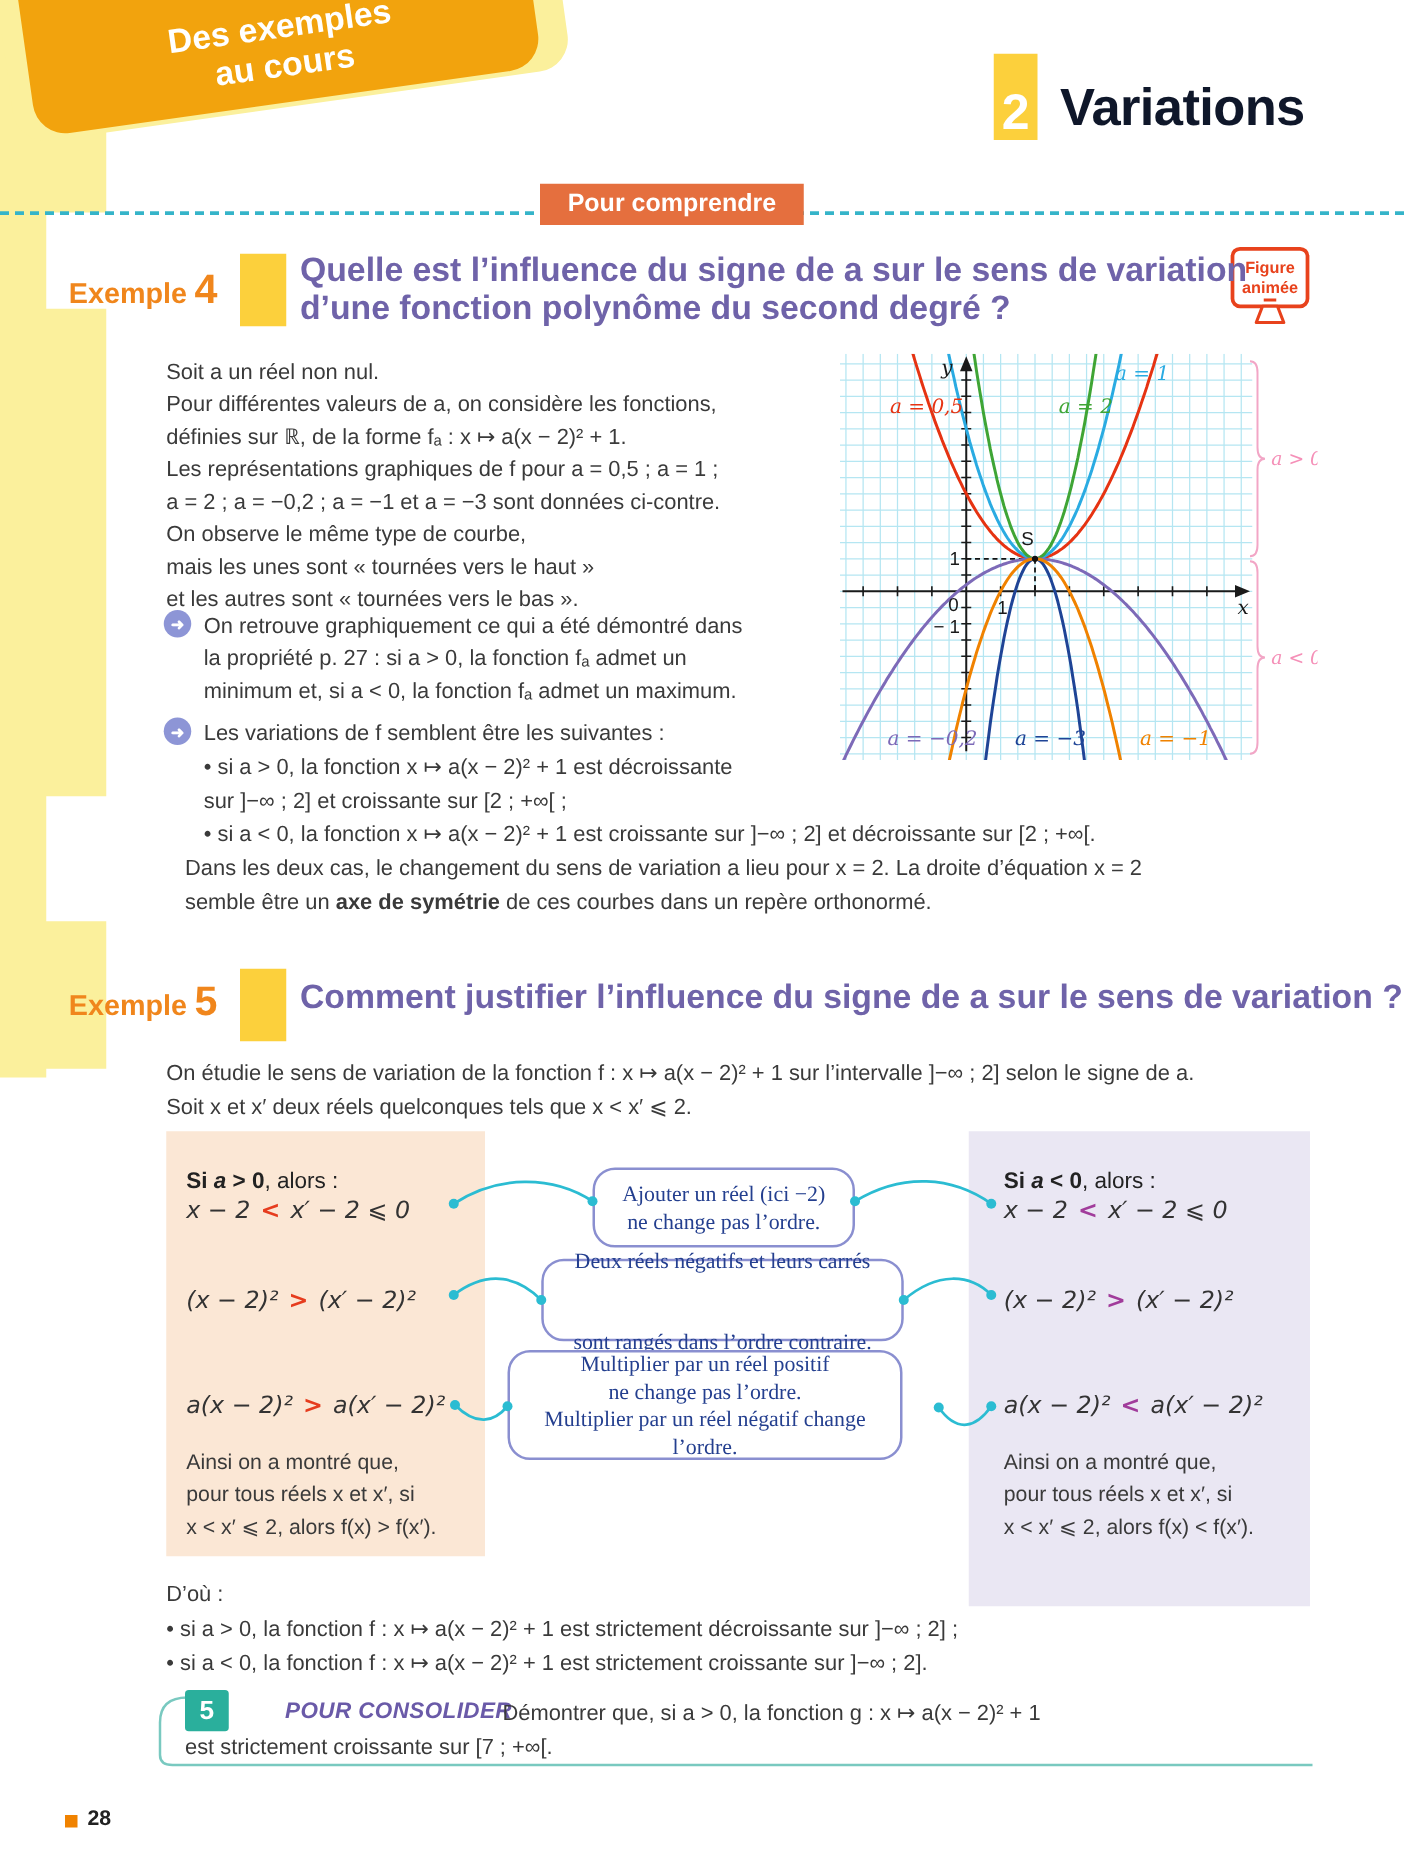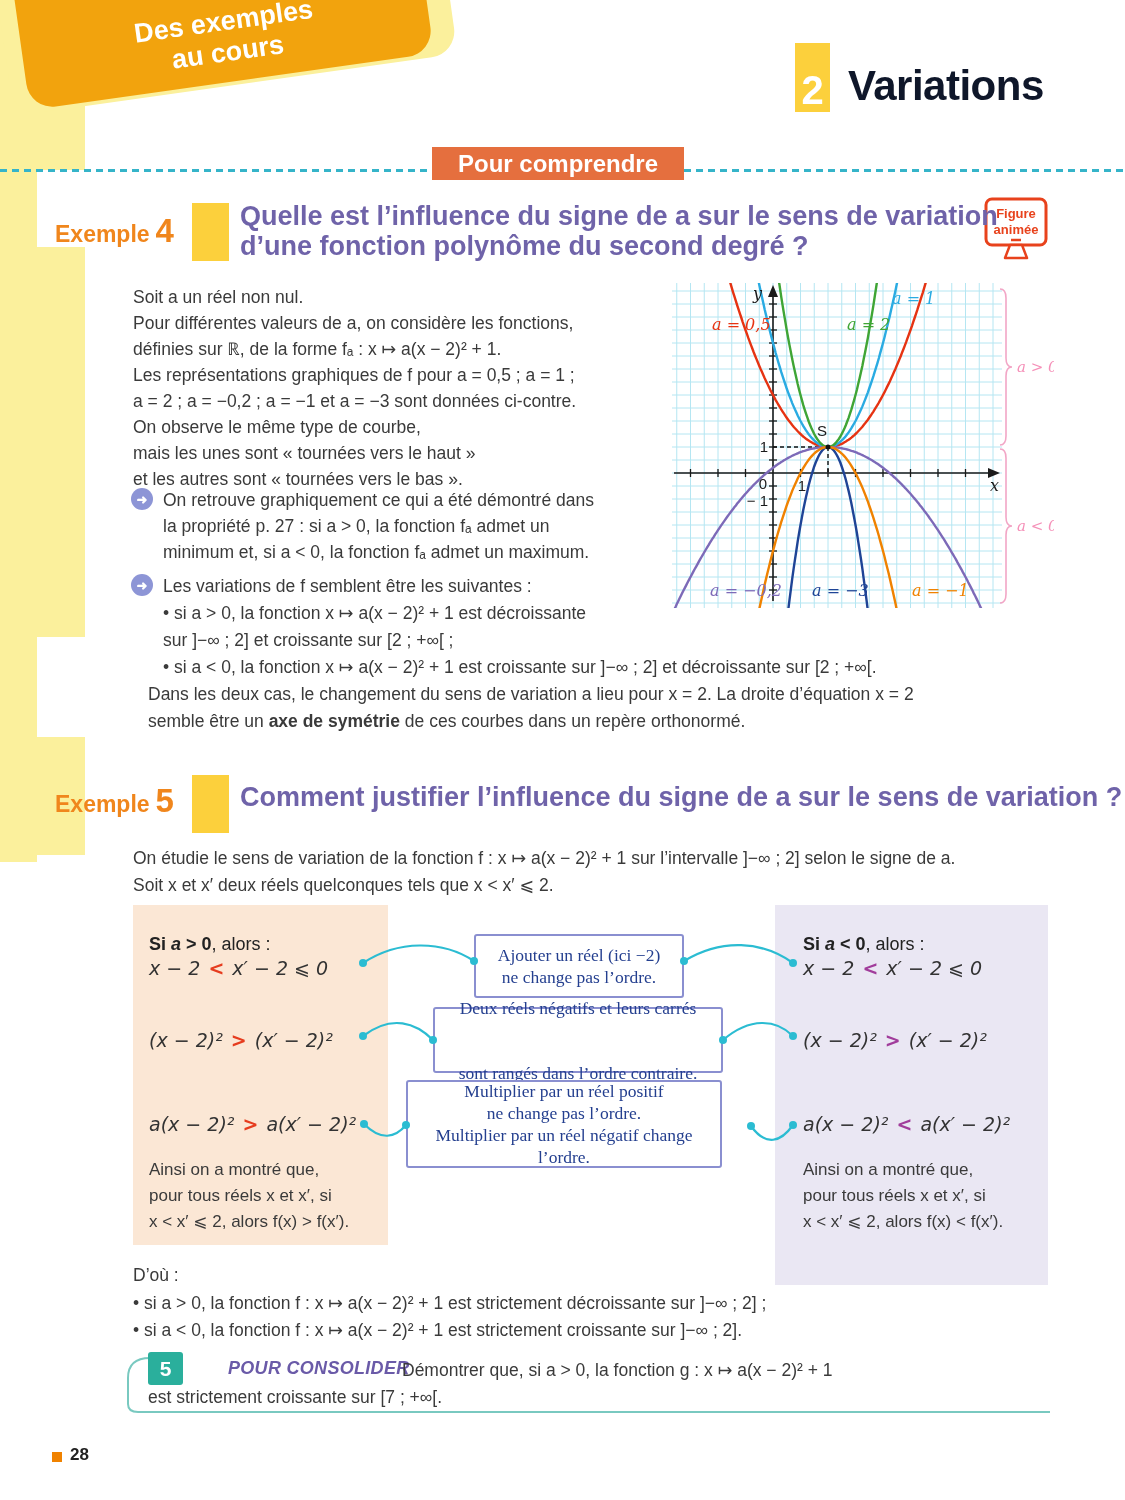--- a/index.html
+++ b/index.html
@@ -19,42 +19,42 @@
     padding-bottom:14px;box-sizing:border-box;}
   .badge div{color:#fff;font-weight:bold;font-size:27px;line-height:31px;}
   
   .chapnum{left:795px;top:43px;width:35px;height:69px;background:var(--yellow_square);
     display:flex;align-items:flex-end;justify-content:center;}
   .chapnum span{color:#fff;font-weight:bold;font-size:40px;line-height:40px;margin-bottom:2px;}
   .chaptitle{left:848px;top:62px;font-size:42px;font-weight:bold;color:#0f172a;letter-spacing:-0.5px;}
   
   .dashline{left:0;top:169px;width:1125px;height:3px;
     background:repeating-linear-gradient(90deg,var(--dash_teal) 0 7px,transparent 7px 12px);}
-  .banner{left:432px;top:147px;width:252px;height:33px;background:var(--banner_orange);
-    color:#fff;font-weight:bold;font-size:24px;text-align:center;line-height:33px;}
+  .banner{left:432px;top:147px;width:211px;height:33px;background:var(--banner_orange);
+    color:#fff;font-weight:bold;font-size:20px;text-align:center;line-height:33px;}
   
   .ex-label{color:var(--accent_orange);font-weight:bold;font-size:23px;}
   .ex-label .num{font-size:33px;margin-left:6px;}
   .ex-square{width:37px;height:58px;background:var(--yellow_square);}
   .ex-title{color:var(--heading_purple);font-weight:bold;font-size:27px;line-height:30px;}
   
   .bico{width:22px;height:22px;border-radius:50%;background:#8d95d6;color:#fff;
     display:flex;align-items:center;justify-content:center;font-size:13px;font-weight:bold;}
   
   .pbox{width:255px;height:340px;background:var(--box_left_bg);}
   .pbox2{width:273px;height:380px;background:var(--box_right_bg);}
   .cond{font-size:18px;color:#222;margin-top:15px;}
   .cond b i{font-style:italic;}
   .fml{font-family:"DejaVu Sans",sans-serif;font-style:italic;font-size:19px;color:#333;}
   .fml .op{font-weight:bold;font-style:normal;padding:0 2px;}
   .op.red{color:var(--red_op);}
   .op.pur{color:var(--purple_op);}
   .concl{font-size:17px;line-height:26px;color:var(--text_dark);}
   
-  .bubble{background:#fff;border:2px solid var(--bubble_border);border-radius:3px;
+  .bubble{background:#fff;border:2px solid var(--bubble_border);border-radius:18px;
     display:flex;flex-direction:column;align-items:center;justify-content:center;
     font-family:"Liberation Serif",serif;font-size:17.5px;line-height:22px;
     color:var(--bubble_text);text-align:center;box-sizing:border-box;padding:6px 8px;}
   
   .consq{left:148px;top:1352px;width:35px;height:33px;background:var(--consolidate_teal);
     border-radius:3px;color:#fff;font-weight:bold;font-size:21px;
     display:flex;align-items:center;justify-content:center;}
   .conslabel{left:196px;top:1358px;color:#6a5aa8;font-weight:bold;font-style:italic;
     font-size:18px;letter-spacing:0.3px;margin-left:32px;}
   .pagenum-sq{left:52px;top:1452px;width:10px;height:10px;background:#f08200;}

